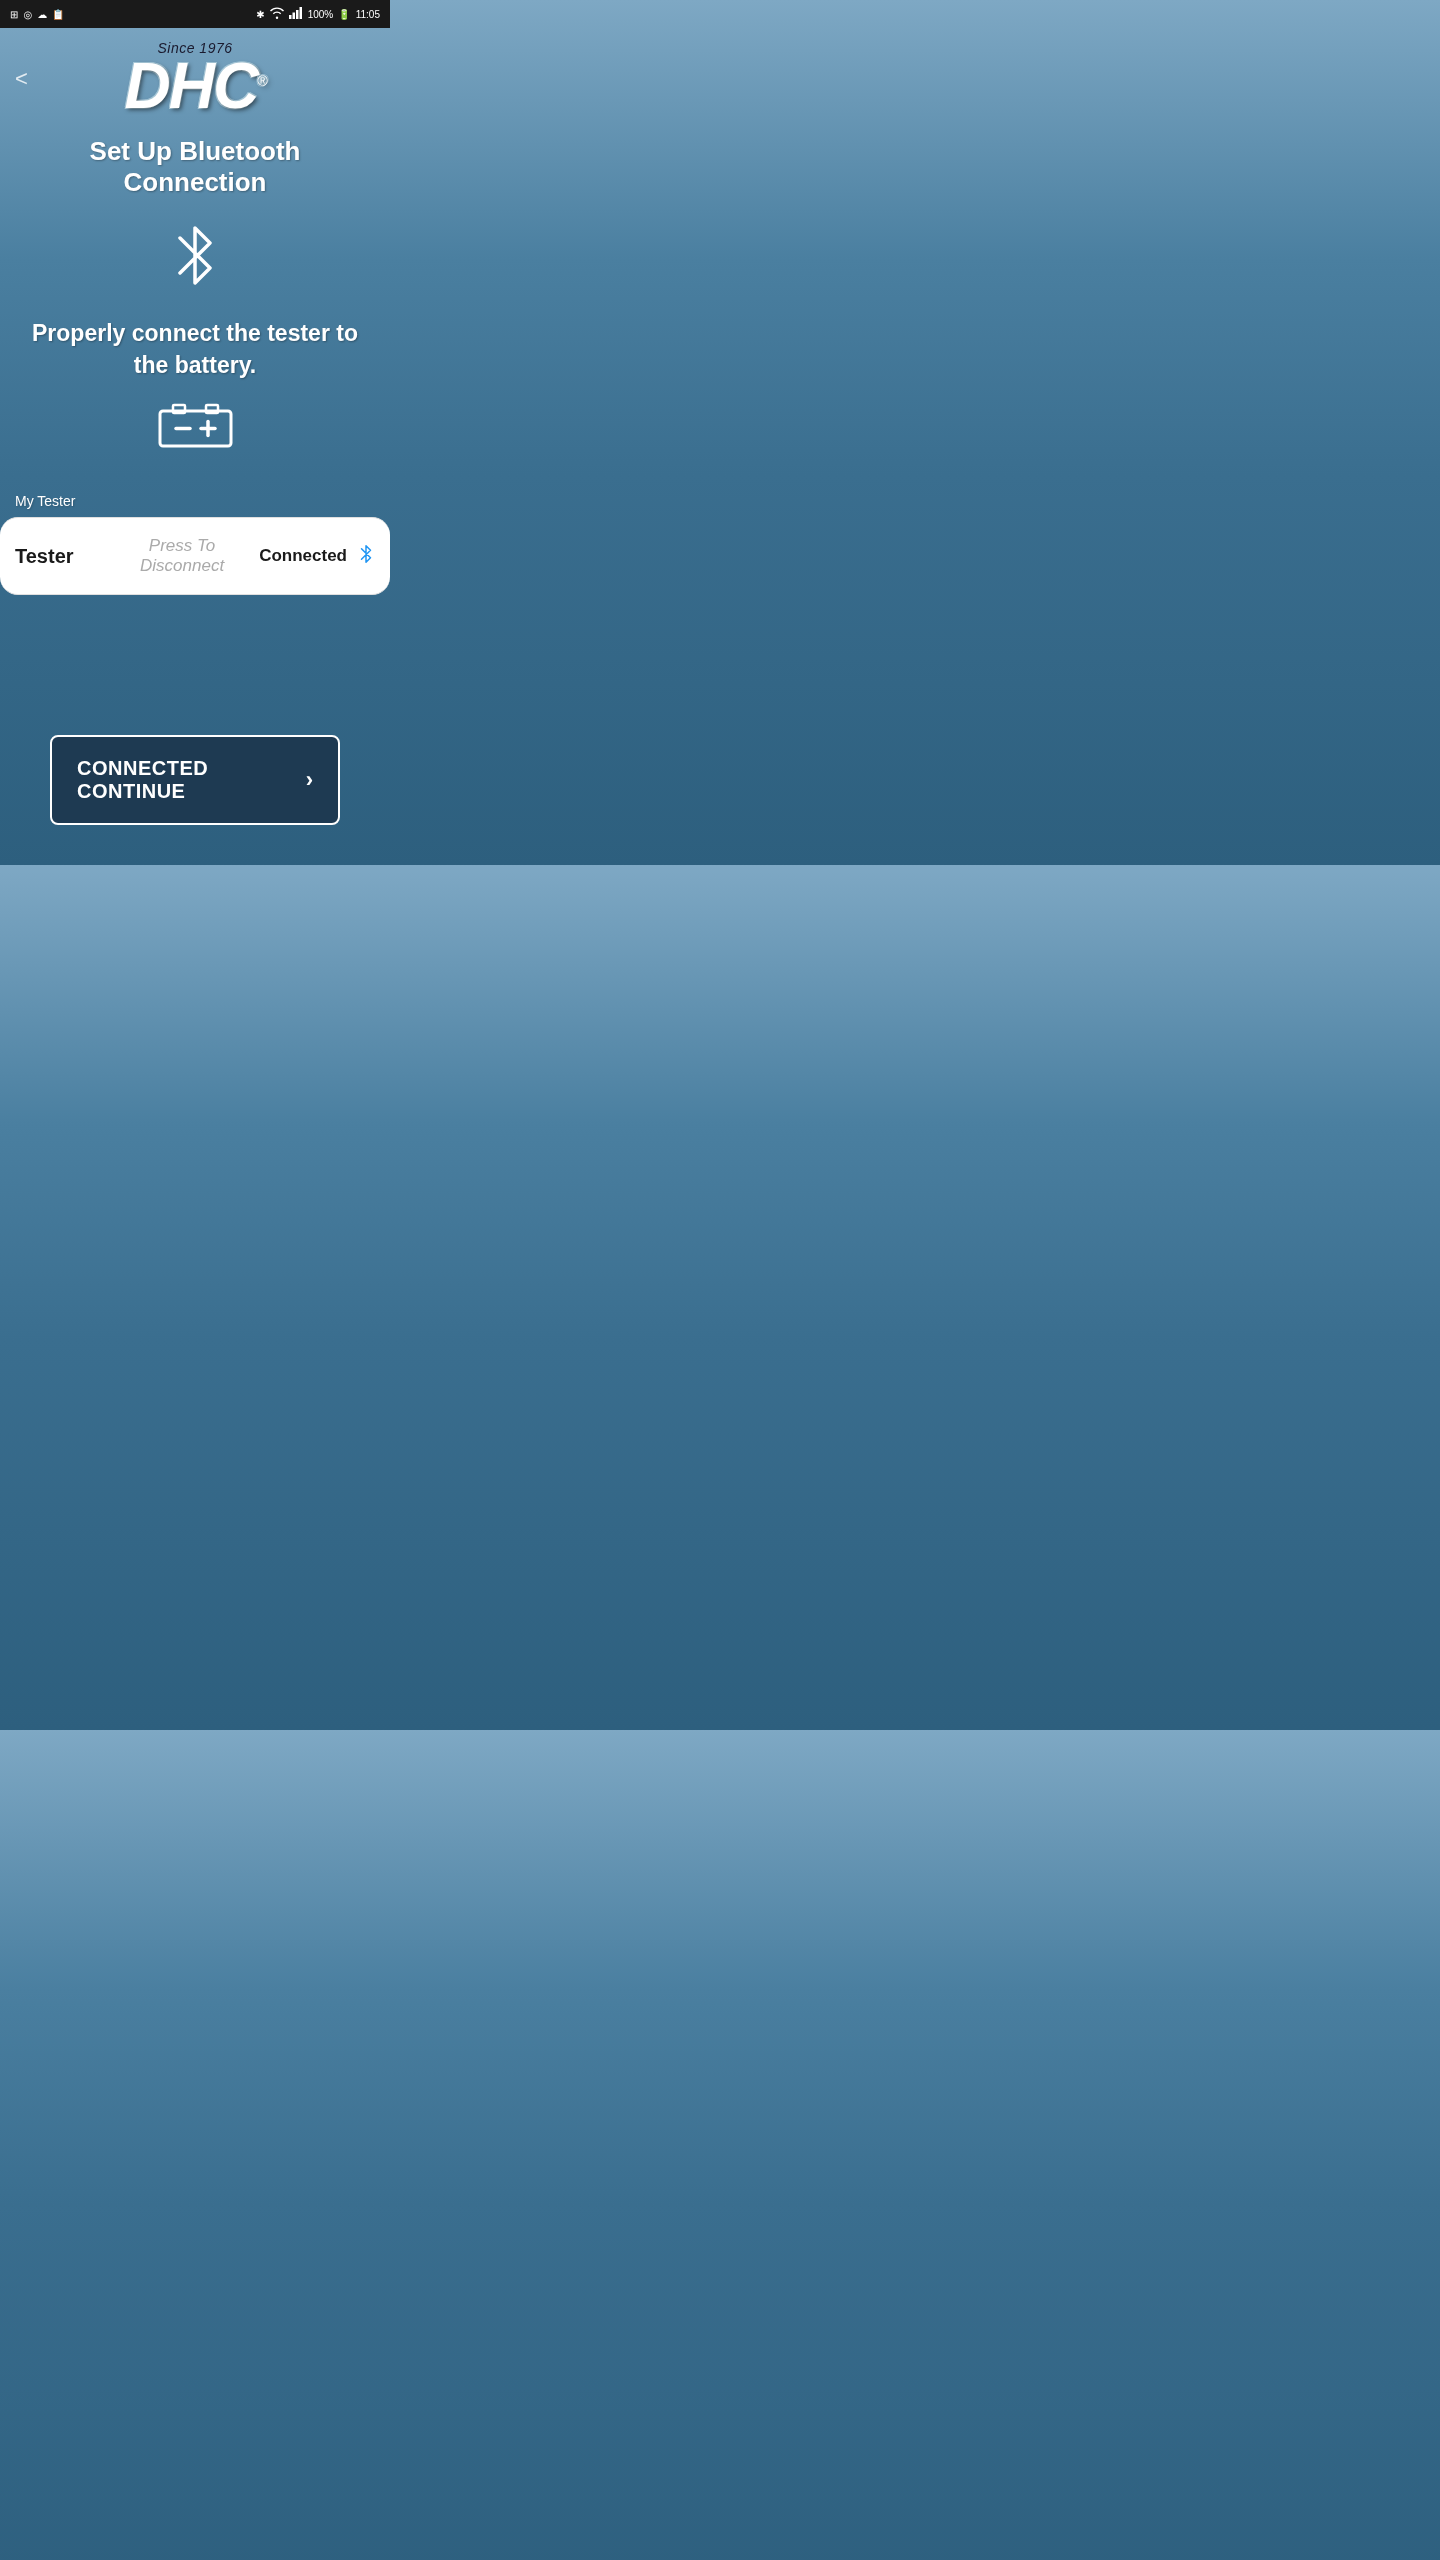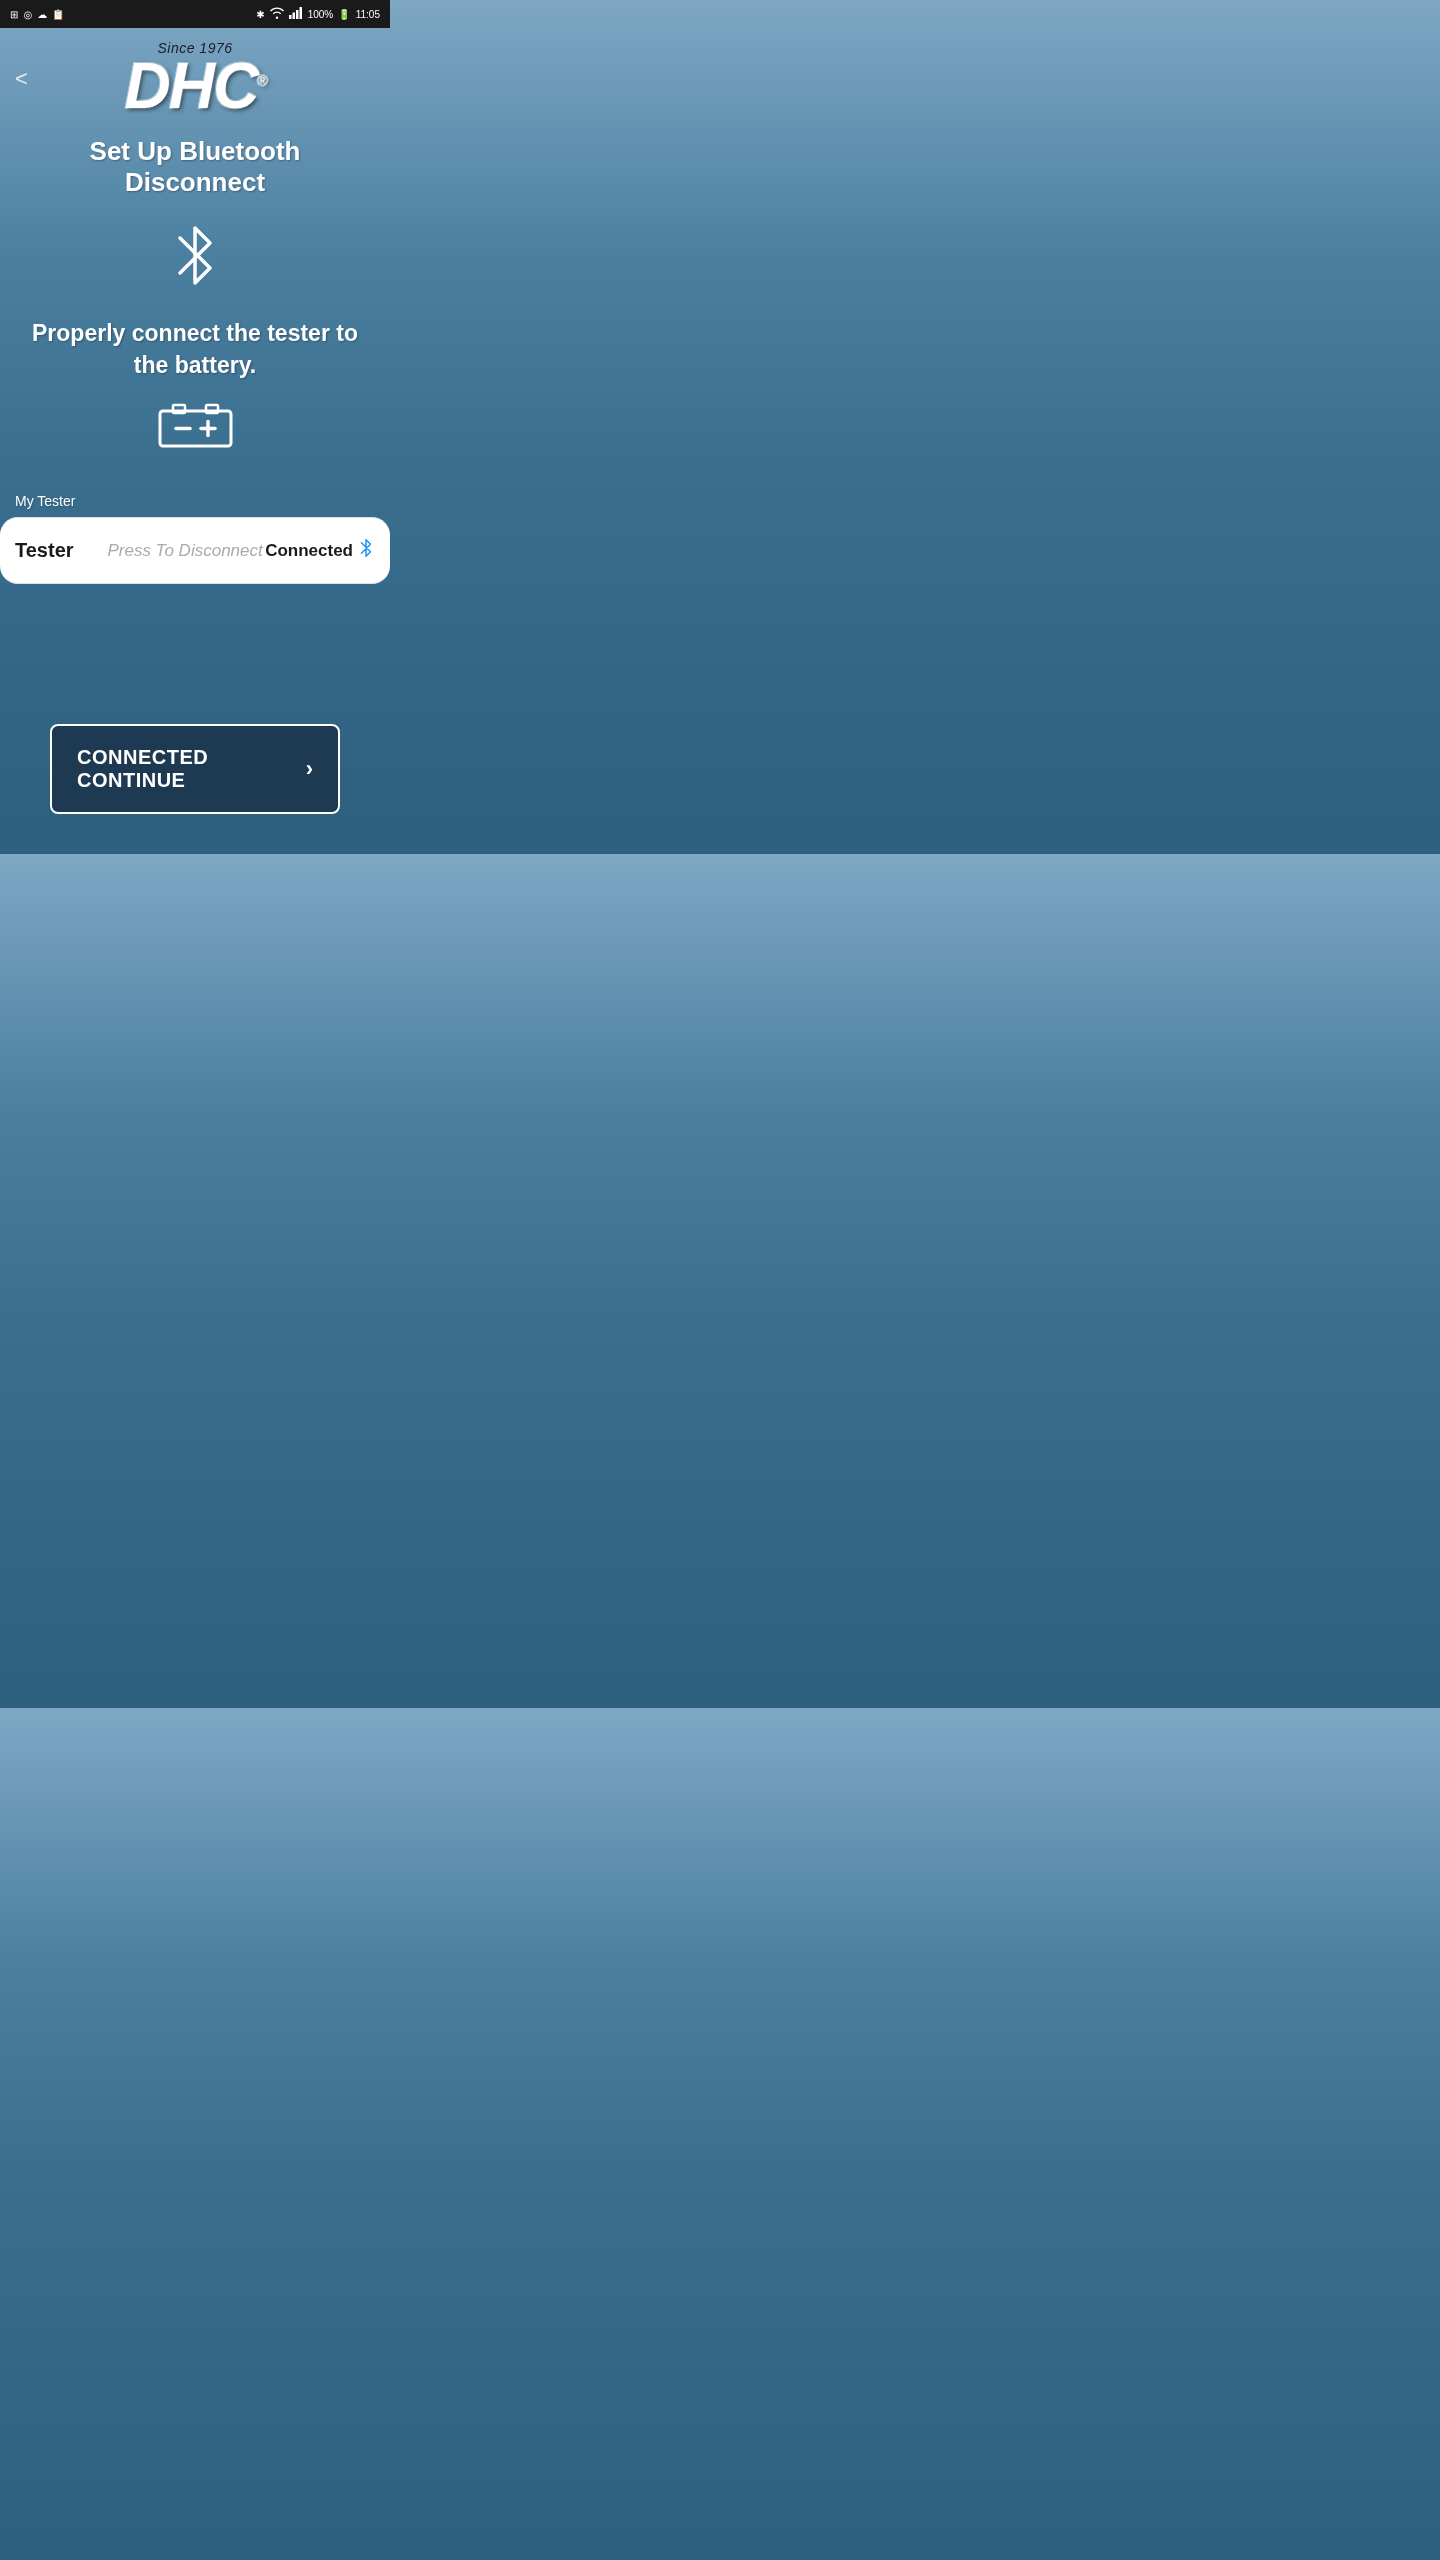--- a/index.html
+++ b/index.html
@@ -183,21 +183,21 @@
       flex: 1;
       text-align: center;
       font-size: 17px;
       color: #aaa;
       font-style: italic;
     }
 
     .device-status {
       display: flex;
       align-items: center;
-      gap: 4px;
+      gap: 10px;
       flex: 0 0 auto;
     }
 
     .device-status-text {
       font-size: 17px;
       font-weight: 600;
       color: #1a1a1a;
     }
 
     .bluetooth-small {
@@ -284,21 +284,21 @@
 
   <div class="back-btn">&lt;</div>
 
   <div class="logo-container">
     <span class="logo-since">Since 1976</span>
     <div class="logo-dhc">
       DHC<span class="logo-registered">®</span>
     </div>
   </div>
 
-  <div class="page-title">Set Up  Bluetooth Disconnect</div>
+  <div class="page-title">Set Up  Bluetooth Connection</div>
 
   <div class="bluetooth-icon-container">
     <svg class="bluetooth-svg" viewBox="0 0 60 75" fill="none" xmlns="http://www.w3.org/2000/svg">
       <polyline points="15,55 45,25 30,10 30,65 45,50 15,20" stroke="white" stroke-width="3.5" stroke-linecap="round" stroke-linejoin="round" fill="none"></polyline>
     </svg>
   </div>
 
   <div class="instruction-text">Properly connect the tester to the battery.</div>
 
   <div class="battery-icon-container">

